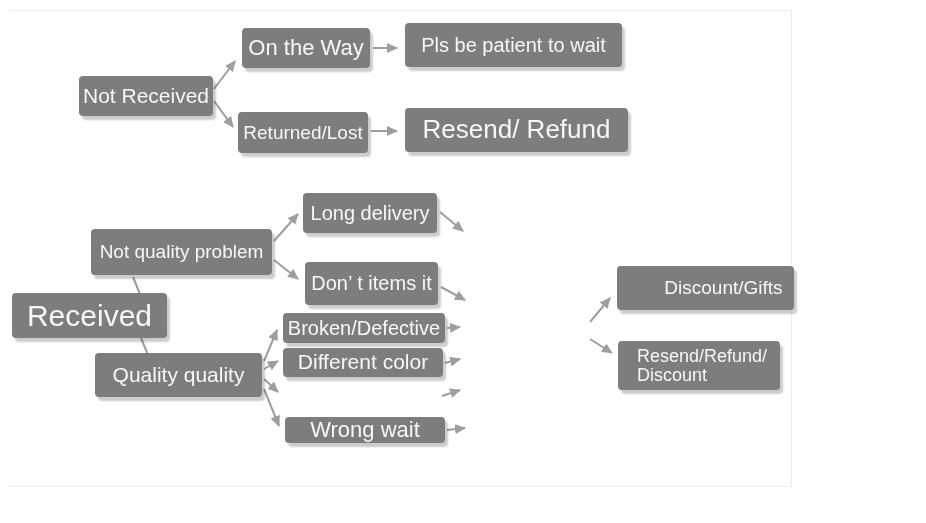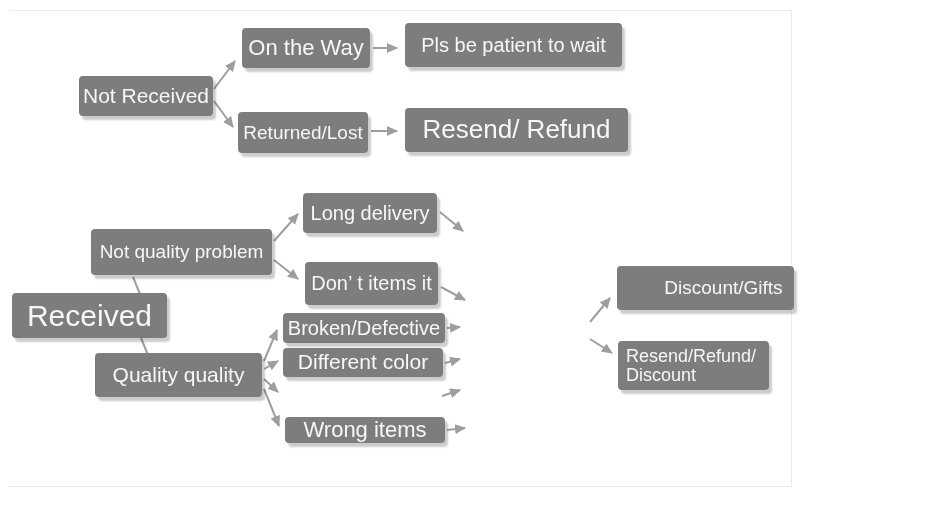--- a/index.html
+++ b/index.html
@@ -20,21 +20,21 @@
     justify-content:center;
     white-space:nowrap;
     box-shadow:3px 4px 2px rgba(0,0,0,0.20);
     border-radius:4px;
     line-height:1.05;
   }
   .node.two-line{
     white-space:pre-line;
     justify-content:flex-start;
     text-align:left;
-    padding-left:8px;
+    padding-left:19px;
   }
   #arrows{position:absolute;left:0;top:0;pointer-events:none;}
   #arrows line{stroke:#9e9e9e;stroke-width:2;}
 </style>
 </head>
 <body>
 
 <div id="stage">
 
   <div class="frame-line" style="left:10px;top:10px;width:782px;height:1px;"></div>
@@ -73,19 +73,19 @@
   <div class="node" style="left:242px;top:28px;width:128px;height:40px;font-size:22px;">On the Way</div>
   <div class="node" style="left:405px;top:23px;width:217px;height:44px;font-size:20px;">Pls be patient to wait</div>
   <div class="node" style="left:238px;top:112px;width:130px;height:41px;font-size:19px;">Returned/Lost</div>
   <div class="node" style="left:405px;top:108px;width:223px;height:44px;font-size:26px;">Resend/ Refund</div>
   <div class="node" style="left:12px;top:293px;width:155px;height:45px;font-size:30px;">Received</div>
   <div class="node" style="left:91px;top:229px;width:181px;height:46px;font-size:19px;">Not quality problem</div>
   <div class="node" style="left:303px;top:193px;width:134px;height:40px;font-size:20px;">Long delivery</div>
   <div class="node" style="left:305px;top:262px;width:133px;height:43px;font-size:20px;">Don’ t items it</div>
   <div class="node" style="left:283px;top:313px;width:162px;height:30px;font-size:20px;">Broken/Defective</div>
   <div class="node" style="left:283px;top:348px;width:160px;height:29px;font-size:21px;">Different color</div>
-  <div class="node" style="left:285px;top:417px;width:160px;height:26px;font-size:22px;">Wrong items</div>
+  <div class="node" style="left:285px;top:417px;width:160px;height:26px;font-size:22px;">Wrong wait</div>
   <div class="node" style="left:95px;top:353px;width:167px;height:44px;font-size:21px;">Quality quality</div>
   <div class="node" style="left:617px;top:266px;width:141px;height:44px;font-size:19px;padding-left:36px;">Discount/Gifts</div>
   <div class="node two-line" style="left:618px;top:341px;width:143px;height:49px;font-size:18px;">Resend/Refund/
 Discount</div>
 
 </div>
 
 </body></html>

